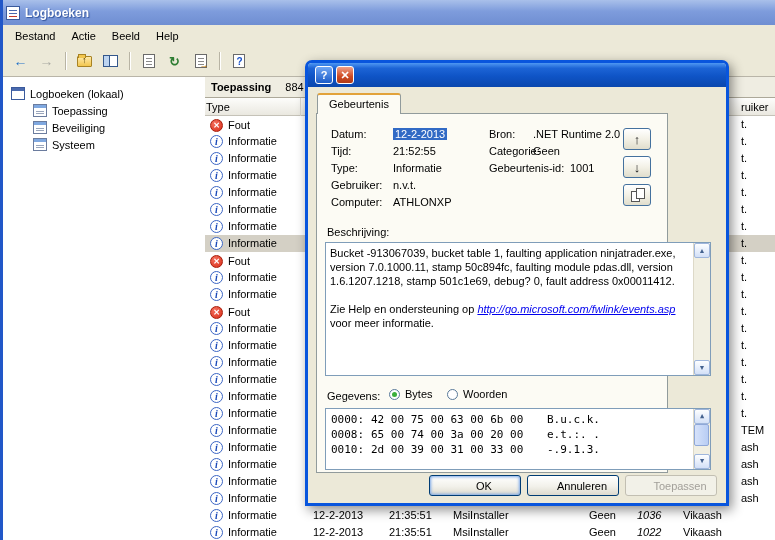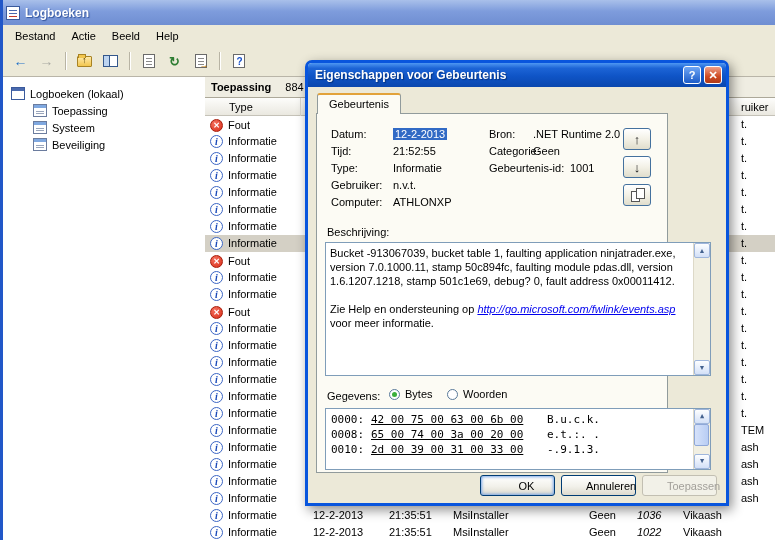--- a/index.html
+++ b/index.html
@@ -41,21 +41,21 @@
   .tree-icon.console::before{content:"";position:absolute;left:0;top:0;width:12px;height:3px;background:#4A6AAE;}
   .tree-icon.log{background:#fff;border:1px solid #6B7C9E;}
   .tree-icon.log::before{content:"";position:absolute;left:0;top:0;width:12px;height:3px;background:#7FA8E0;}
   .tree-icon.log::after{content:"";position:absolute;left:2px;top:6px;width:8px;height:1px;background:#9AA6BC;box-shadow:0 2px 0 #9AA6BC;}
   
   .list-pane{position:absolute;left:202px;top:77px;width:570px;bottom:0;background:#fff;}
   .result-header{height:21px;background:#EFEDE2;border-bottom:1px solid #ACA899;display:flex;align-items:center;padding:0 6px;}
   .rh-title{font-weight:bold;}
   .rh-count{margin-left:14px;}
   .lv-header{position:relative;height:18px;background:linear-gradient(#FDFDFB,#EAE8E0);border-bottom:1px solid #C5C2B8;line-height:18px;}
-  .lvh-type{display:inline-block;width:96px;padding-left:24px;border-right:1px solid #D8D5CC;height:18px;}
+  .lvh-type{display:inline-block;width:96px;padding-left:1px;border-right:1px solid #D8D5CC;height:18px;}
   .lvh-user{position:absolute;left:536px;top:0;}
   .lv-rows{position:absolute;left:0;top:39px;right:0;bottom:0;overflow:hidden;}
   .lv-row{position:relative;height:17px;line-height:17px;white-space:nowrap;}
   .lv-row.selected{background:#D4D0C5;}
   .type-cell{display:inline-flex;align-items:center;gap:5px;padding-left:5px;height:17px;}
   .evt-icon{width:13px;height:13px;border-radius:50%;display:inline-flex;align-items:center;justify-content:center;flex:none;}
   .evt-icon.err{background:radial-gradient(circle at 35% 30%,#F4715F,#D92C17);border:1px solid #A81C0A;color:#fff;font-size:8px;font-weight:bold;}
   .evt-icon.info{background:#fff;border:1px solid #3C66C4;color:#1848B8;font:italic bold 10px "Liberation Serif",serif;}
   .tail{position:absolute;left:536px;top:0;}
   .col{position:absolute;top:0;}
@@ -86,26 +86,26 @@
   .link{color:#0000EE;text-decoration:underline;font-style:italic;}
   .vscroll{position:absolute;top:0;right:0;bottom:0;width:17px;background:#F1EFE2;border-left:1px solid #DDD9C8;display:flex;flex-direction:column;}
   .sb-btn{height:15px;flex:none;background:linear-gradient(180deg,#FDFEFF,#D3E0F7);border:1px solid #9FB6DC;border-radius:2px;
     color:#44628F;font-size:7px;display:flex;align-items:center;justify-content:center;}
   .sb-track{flex:1;position:relative;}
   .sb-thumb{position:absolute;left:0;top:0;width:15px;height:22px;background:linear-gradient(90deg,#D6E2FA,#B8CDF4);border:1px solid #8FA8D8;border-radius:2px;}
   .hex-box{position:absolute;left:8px;top:294px;width:386px;height:62px;background:#fff;border:1px solid #7F9DB9;
     font-family:"DejaVu Sans Mono",monospace;font-size:11px;line-height:15px;}
   .hex-lines{position:absolute;left:5px;top:3px;right:20px;}
   .hex-line{display:flex;}
-  .hex-off{width:40px;} .hex-bytes{width:162px;text-decoration:underline;} .hex-ascii{margin-left:14px;}
+  .hex-off{width:40px;} .hex-bytes{width:162px;} .hex-ascii{margin-left:14px;}
   .radio{display:inline-block;width:11px;height:11px;border-radius:50%;background:#fff;border:1px solid #5A7A9A;position:relative;flex:none;}
   .radio.checked::after{content:"";position:absolute;left:2px;top:2px;width:5px;height:5px;border-radius:50%;background:#3BAF3B;}
   .radio-item{display:inline-flex;align-items:center;gap:5px;}
   .dlg-buttons{position:absolute;right:9px;bottom:7px;display:flex;gap:6px;}
-  .btn{width:75px;height:21px;font-family:"Liberation Sans",sans-serif;font-size:11px;border:1px solid #003C74;border-radius:3px;
+  .btn{width:92px;height:21px;font-family:"Liberation Sans",sans-serif;font-size:11px;border:1px solid #003C74;border-radius:3px;
     background:linear-gradient(180deg,#FFFFFF,#F2F1EA 55%,#DDDACE);padding-left:24px;}
   .btn.default{box-shadow:inset 0 0 3px 1px #7AA8E8;}
   .btn.disabled{color:#A3A09A;border-color:#C2BFB2;background:#F2F1E8;}
 </style>
 </head>
 <body>
 
 <div class="screen">
 
   <div class="titlebar">
@@ -153,25 +153,25 @@
       <div class="tree-row root">
         <span class="tree-icon console"></span>
         <span class="tree-label">Logboeken (lokaal)</span>
       </div>
       <div class="tree-row child">
         <span class="tree-icon log"></span>
         <span class="tree-label">Toepassing</span>
       </div>
       <div class="tree-row child">
         <span class="tree-icon log"></span>
-        <span class="tree-label">Systeem</span>
+        <span class="tree-label">Beveiliging</span>
       </div>
       <div class="tree-row child">
         <span class="tree-icon log"></span>
-        <span class="tree-label">Beveiliging</span>
+        <span class="tree-label">Systeem</span>
       </div>
     </div>
 
   <div class="list-pane">
     <div class="result-header">
       <span class="rh-title">Toepassing</span>
       <span class="rh-count">884</span>
     </div>
     <div class="lv-header">
       <span class="lvh-type">Type</span>
@@ -276,21 +276,20 @@
           </span><span class="col c-datum">12-2-2013</span><span class="col c-tijd">21:35:51</span><span class="col c-bron">MsiInstaller</span><span class="col c-cat">Geen</span><span class="col c-id">1036</span><span class="col c-user">Vikaash</span></div>
         <div class="lv-row"><span class="type-cell">
             <span class="evt-icon info">i</span>
             <span class="type-label">Informatie</span>
           </span><span class="col c-datum">12-2-2013</span><span class="col c-tijd">21:35:51</span><span class="col c-bron">MsiInstaller</span><span class="col c-cat">Geen</span><span class="col c-id">1022</span><span class="col c-user">Vikaash</span></div>
       </div>
   </div>
 
   <div class="dialog">
     <div class="dlg-title">
-      <span class="dlg-title-text">Eigenschappen voor Gebeurtenis</span>
       <span class="dlg-help">
           <span>?</span>
         </span>
       <span class="dlg-close">
           <span>✕</span>
         </span>
     </div>
     <div class="dlg-body">
       <div class="tab">Gebeurtenis</div>
       <div class="tab-page">

